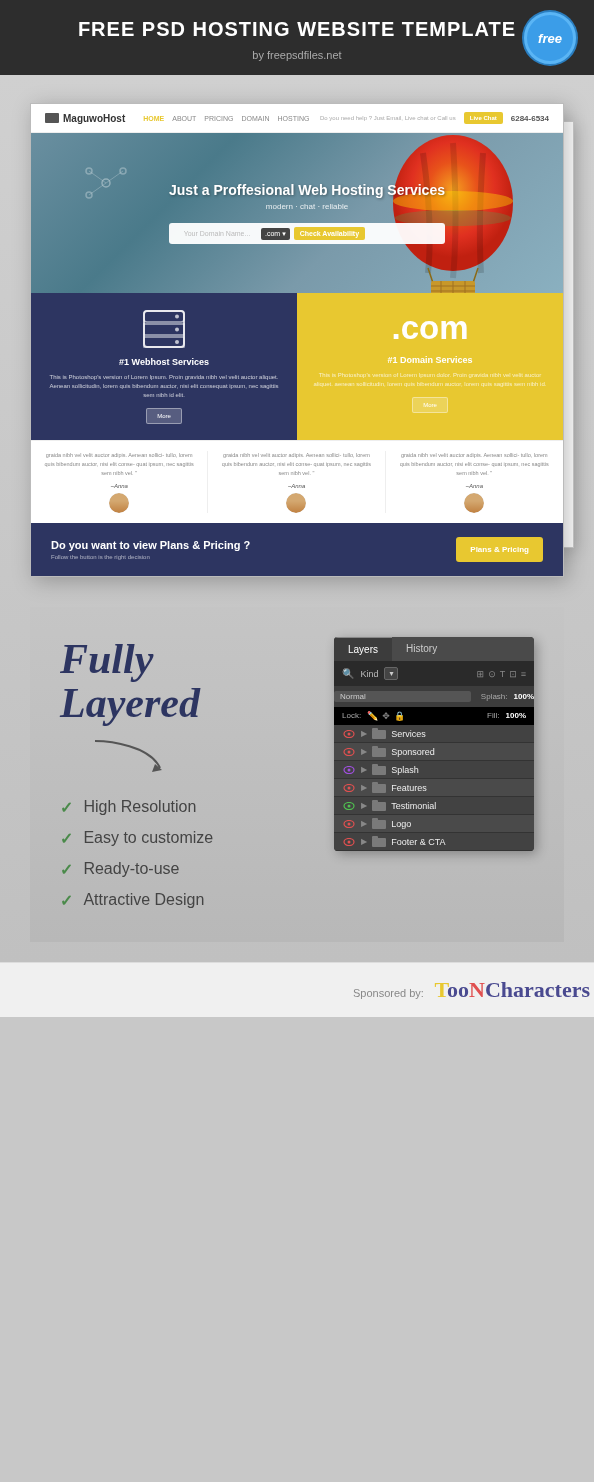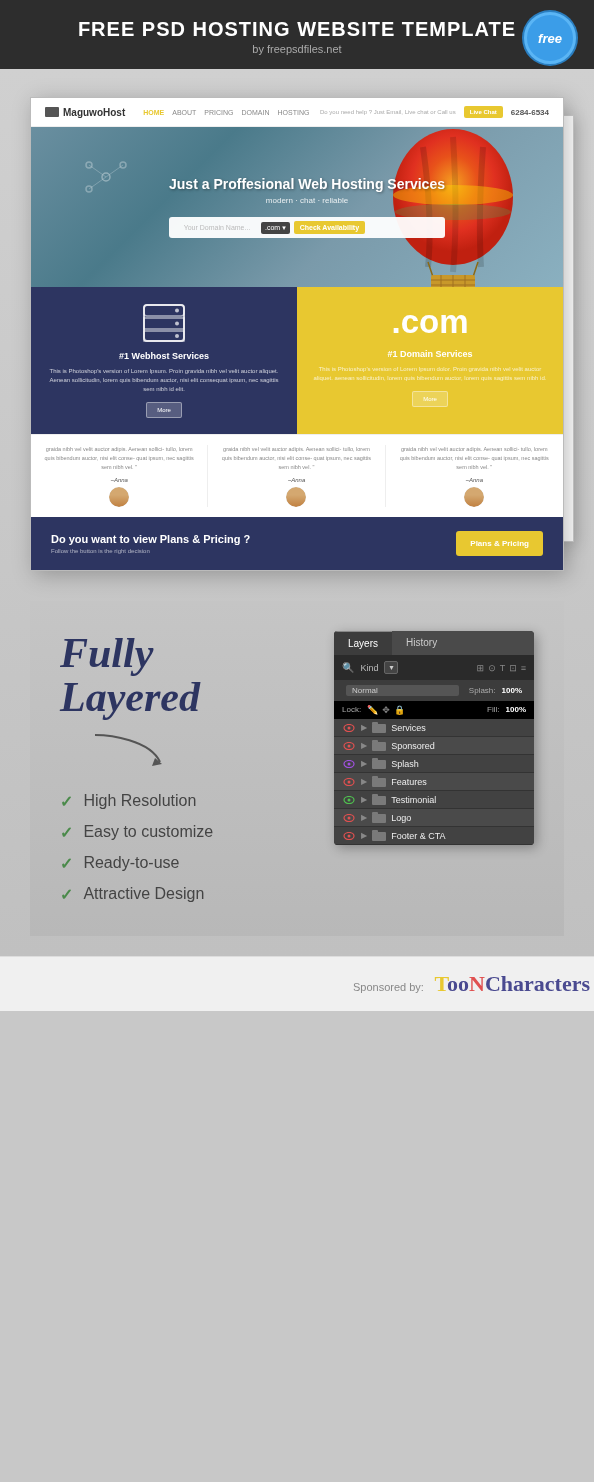--- a/index.html
+++ b/index.html
@@ -22,21 +22,21 @@
       font-family: Arial, sans-serif;
       font-size: 20px;
       font-weight: bold;
       color: #fff;
       letter-spacing: 1px;
       text-transform: uppercase;
     }
     .header-sub {
       font-size: 11px;
       color: #aaa;
-      margin-top: 2px;
+      margin-top: 8px;
     }
     .free-badge {
       position: absolute;
       top: 12px;
       right: 18px;
       width: 52px;
       height: 52px;
       background: #3b9de8;
       border-radius: 50%;
       display: flex;
@@ -438,21 +438,21 @@
       display: flex;
       gap: 4px;
       margin-left: auto;
     }
     .filter-icon {
       color: #888;
       font-size: 9px;
     }
     .layers-options {
       background: #3c3c3c;
-      padding: 5px 12px;
+      padding: 5px 0;
       display: flex;
       align-items: center;
       gap: 6px;
     }
     .opt-label {
       font-size: 8px;
       color: #aaa;
     }
     .opt-dropdown {
       background: #555;

